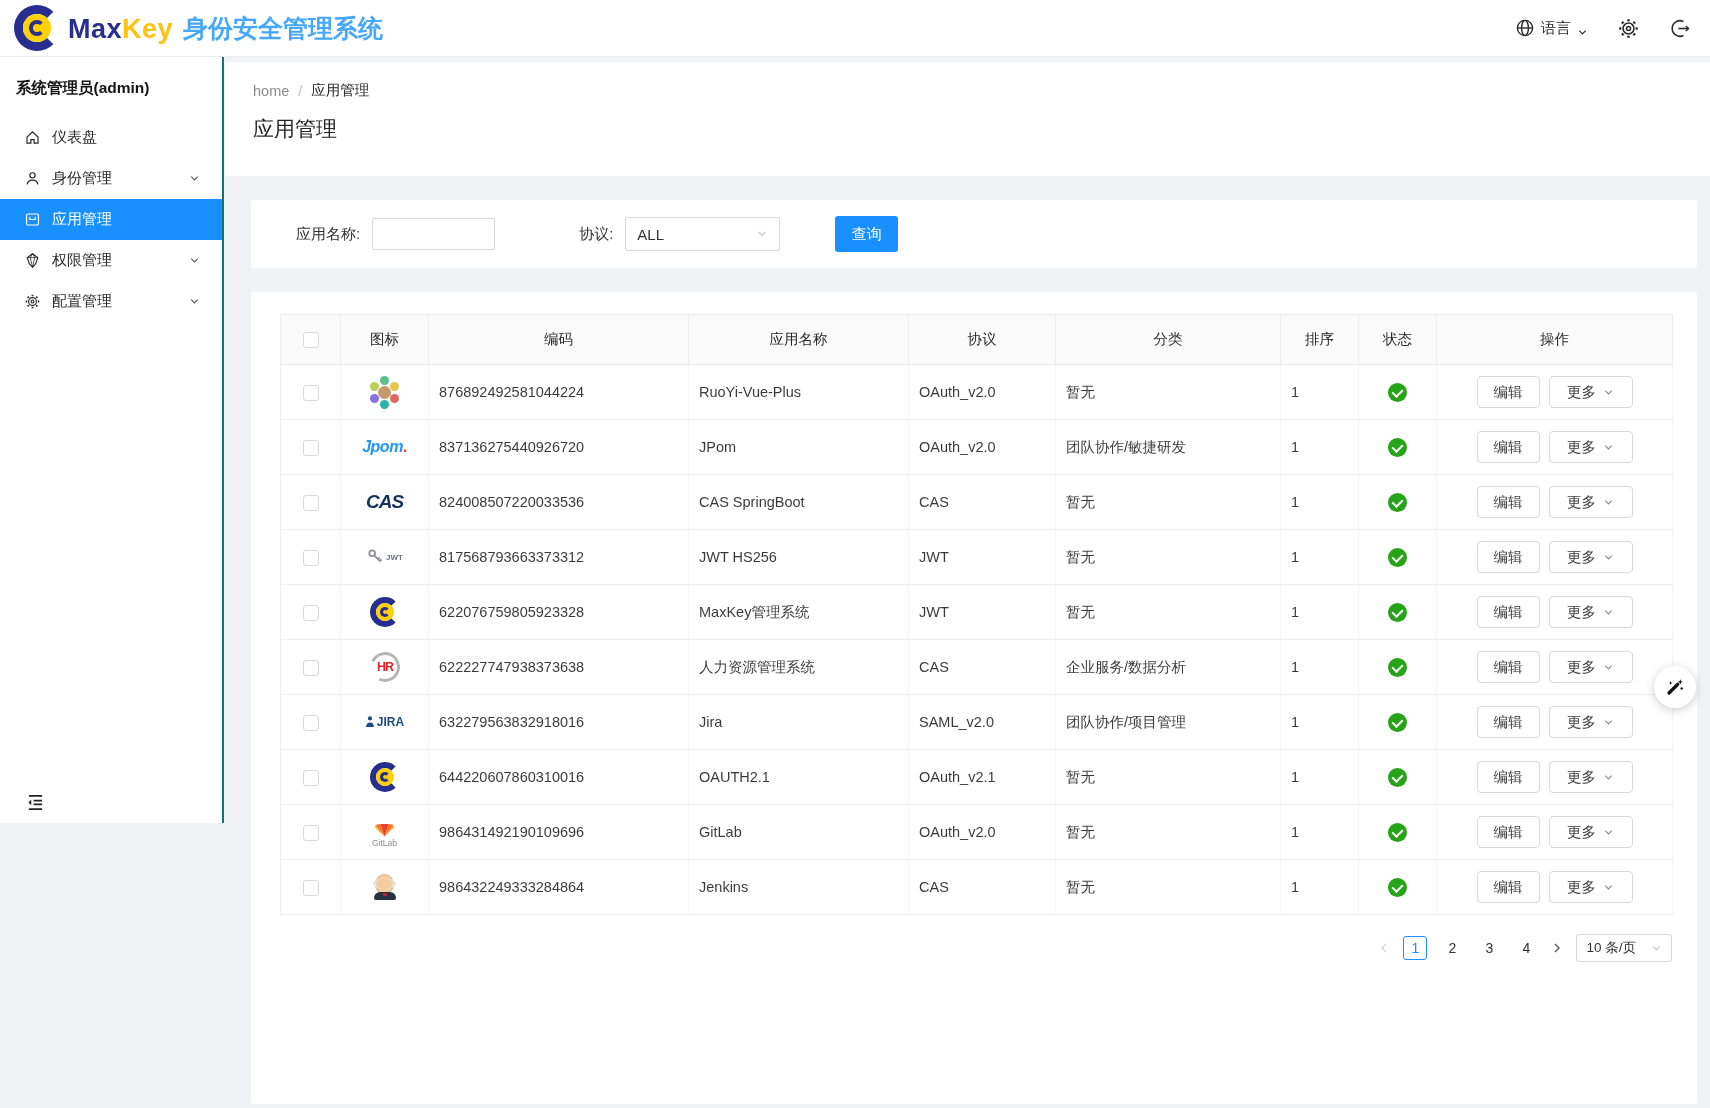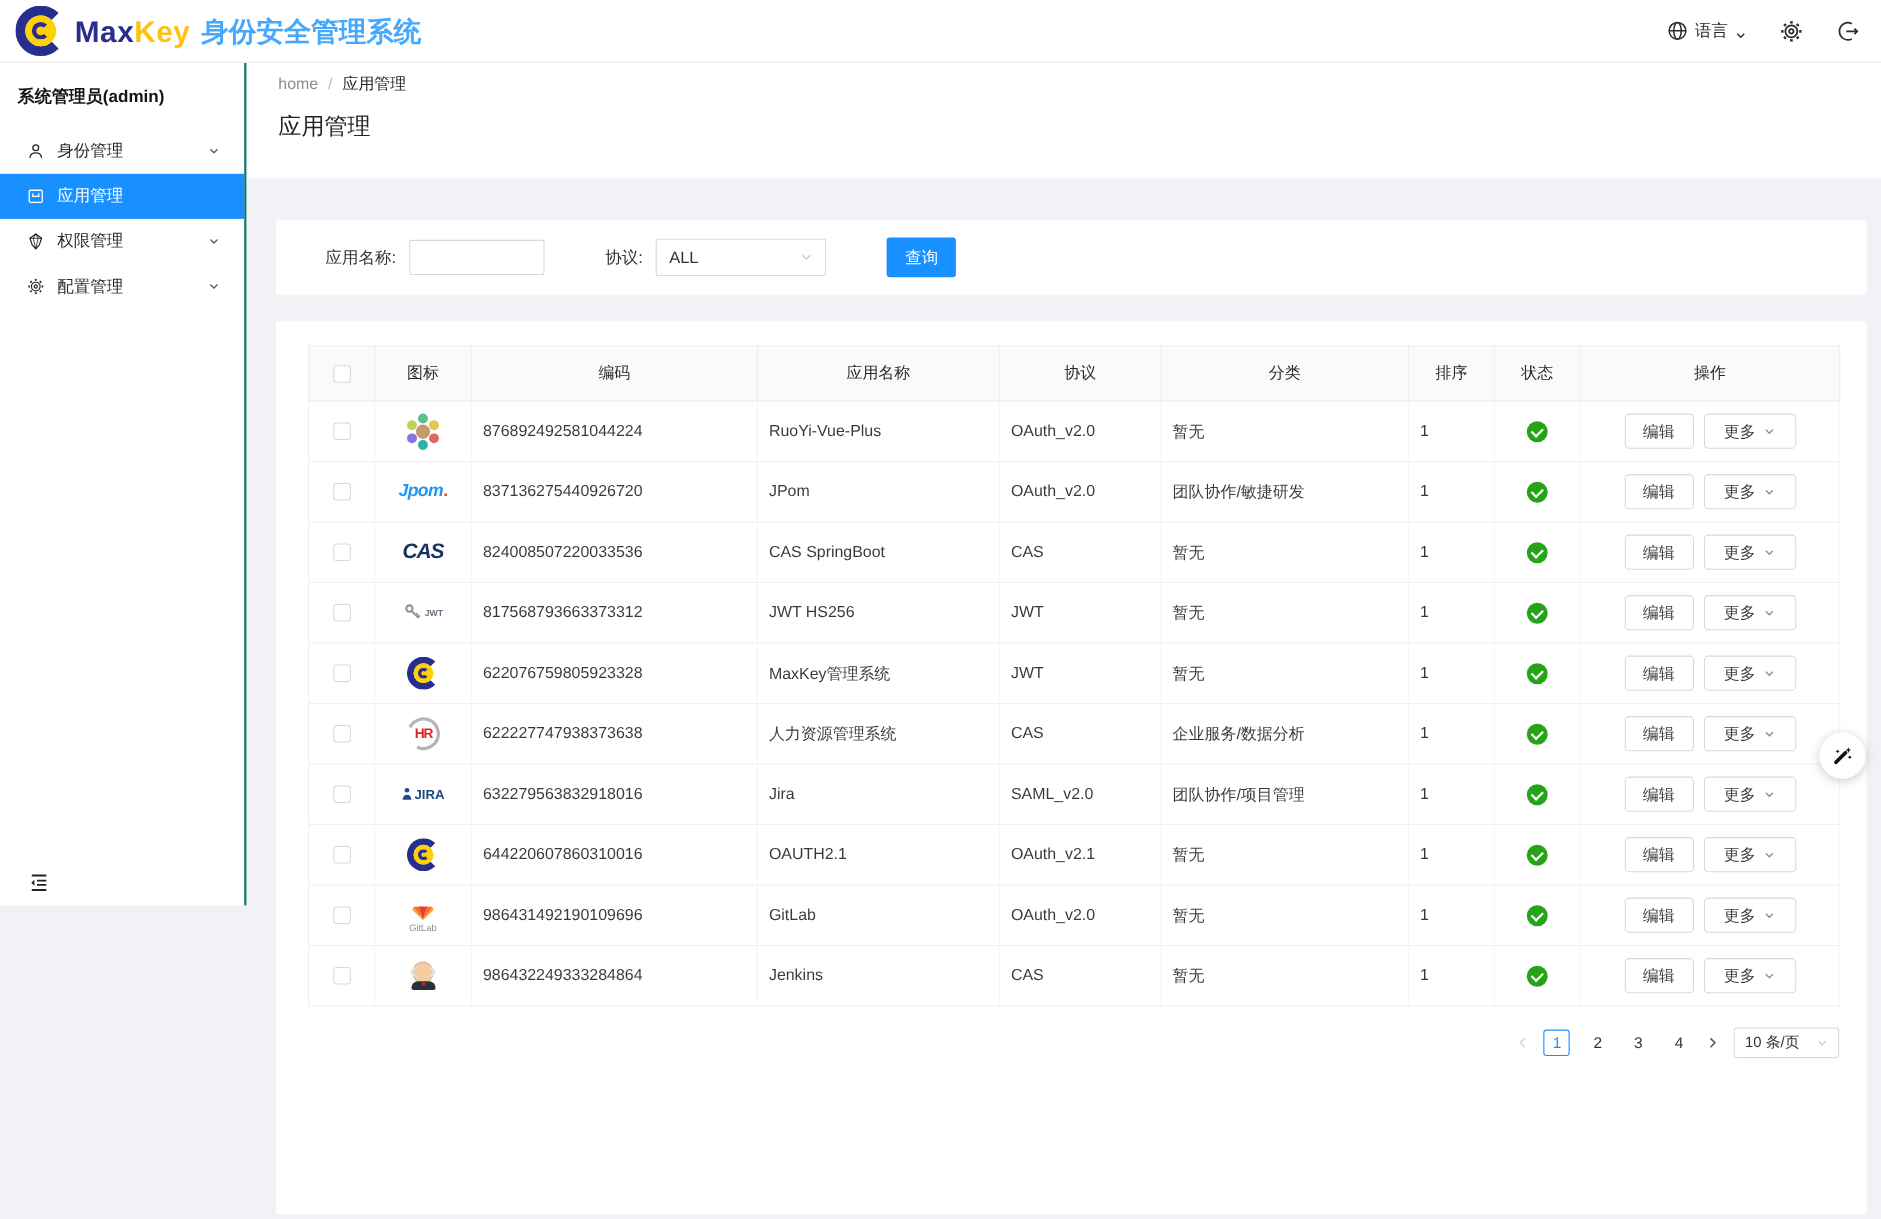--- a/index.html
+++ b/index.html
@@ -41,38 +41,38 @@
     height:41px; display:flex; align-items:center; padding:0 22px 0 24px;
     font-size:15px; color:rgba(0,0,0,.85); cursor:pointer; white-space:nowrap;
   }
   .side-item .mi { width:17px; height:17px; margin-right:11px; flex:0 0 auto; }
   .side-item .chev { margin-left:auto; color:#5a5a5a; }
   .side-item.active { background:#1890ff; color:#fff; }
   .collapse-btn { position:absolute; left:26px; bottom:12px; cursor:pointer; color:#222; }
 
   
   .page-head {
-    position:absolute; left:225px; top:48px; width:1485px; height:114px;
+    position:absolute; left:225px; top:62px; width:1485px; height:114px;
     background:#fff; padding:19px 0 2px 28px;
   }
   .breadcrumb { font-size:14.5px; display:flex; gap:9px; align-items:center; }
   .bc-home { color:#8c8c8c; cursor:pointer; }
   .bc-sep  { color:#bfbfbf; }
   .bc-cur  { color:#262626; }
   .page-title { margin-top:15px; font-size:21px; color:#242424; font-weight:500; }
 
   .card { position:absolute; background:#fff; border-radius:3px; }
   .filter-card { left:251px; top:200px; width:1446px; height:68px; display:flex; align-items:center; }
   .f-label { font-size:15px; color:#333; }
   .lbl-name { margin-left:45px; }
   .name-input {
     margin-left:12px; width:123px; height:32px; border:1px solid #d9d9d9; border-radius:2px;
     outline:none; padding:0 8px; font:inherit; background:#fff;
   }
-  .lbl-proto { margin-left:55px; }
+  .lbl-proto { margin-left:84px; }
   .proto-select {
     margin-left:12px; width:155px; height:34px; border:1px solid #d9d9d9; border-radius:2px;
     display:flex; align-items:center; justify-content:space-between; padding:0 11px;
     font-size:15px; color:#333; cursor:pointer; background:#fff;
   }
   .proto-select .chev { color:#c9c9c9; }
   .btn { border:none; cursor:pointer; font-family:inherit; }
   .btn-search {
     margin-left:55px; width:63px; height:36px; background:#1890ff; color:#fff;
     border-radius:3px; font-size:15px;
@@ -185,20 +185,28 @@
           <path d="M9 10h9.5"></path>
           <path d="M16 7.6L18.5 10 16 12.4"></path>
       </svg>
     </span>
   </div>
 </header>
 
 <aside class="sidebar">
   <div class="sidebar-user">系统管理员(admin)</div>
   <nav class="side-nav" id="side-nav">
+      <div class="side-item">
+        <span>
+          <svg class="mi" width="17" height="17" viewBox="0 0 20 20" fill="none" stroke="currentColor" stroke-width="1.4">
+            <path d="M3.5 9.5L10 3.3l6.5 6.2v7.2h-4.6v-4.2H8.1v4.2H3.5z"></path>
+          </svg>
+        </span>
+        <span>仪表盘</span>
+      </div>
       <div class="side-item">
         <span>
           <svg class="mi" width="17" height="17" viewBox="0 0 20 20" fill="none" stroke="currentColor" stroke-width="1.4">
             <circle cx="10" cy="6.3" r="3.1"></circle>
             <path d="M3.7 17c.5-3.5 3.1-5.2 6.3-5.2s5.8 1.7 6.3 5.2"></path>
           </svg>
         </span>
         <span>身份管理</span>
         <svg class="chev" width="11" height="11" viewBox="0 0 12 12" fill="none" stroke="currentColor" stroke-width="1.3">
           <path d="M2.5 4l3.5 3.5L9.5 4"></path>

